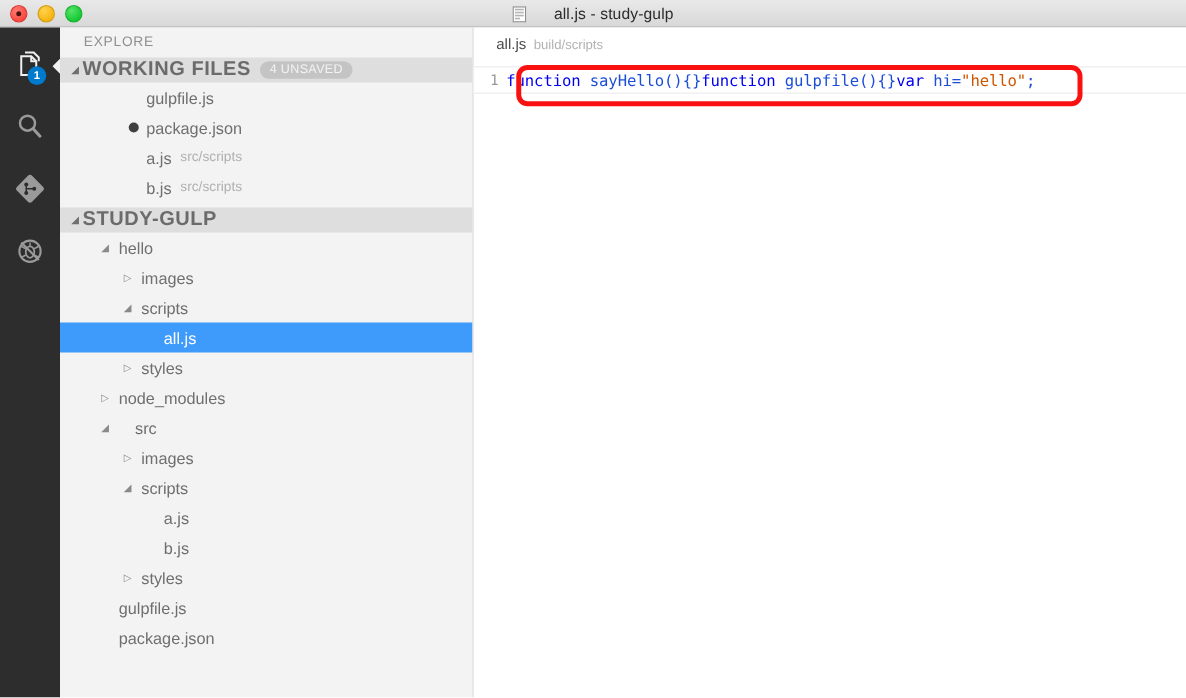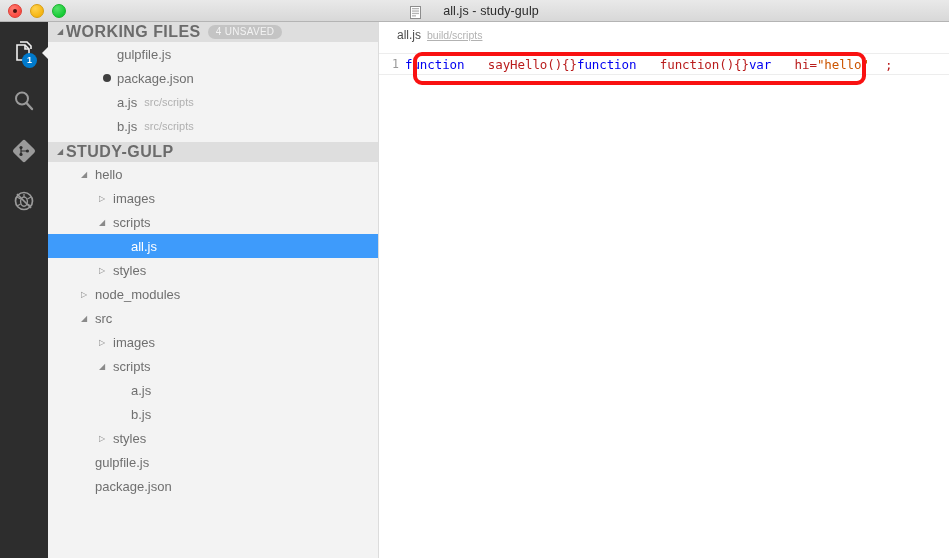--- a/index.html
+++ b/index.html
@@ -235,21 +235,20 @@
     font-family: "Liberation Sans", sans-serif;
   }
   .bc-file {
     font-size: 12px;
     color: #4d4d4d;
   }
   .bc-path {
     font-size: 10.5px;
     color: #b2b2b2;
     margin-left: 6px;
-    text-decoration: underline;
   }
   .code-area {
     position: relative;
     margin-top: 3px;
   }
   .code-line {
     height: 22px;
     display: flex;
     align-items: center;
     background: #ffffff;
@@ -269,21 +268,21 @@
   }
   .code-text {
     font-family: "DejaVu Sans Mono", monospace;
     font-size: 12.5px;
     color: #2f2f2f;
     white-space: pre;
     letter-spacing: -0.1px;
   }
   .tok-kw  { color: #0000f0; }
   .tok-str { color: #cc5500; }
-  .tok-pl  { color: #b91c1c; margin-left: 16px; }
+  .tok-pl  { color: #1d4ed8; }
 
   
   .annot {
     position: absolute;
     left: 413px;
     top: 52px;
     width: 453px;
     height: 33px;
     border: 4px solid #f91111;
     border-radius: 9px;
@@ -359,20 +358,21 @@
           <path d="M9.6 11 L6 9 M16.4 11 L20 9 M9.6 16 L6 18 M16.4 16 L20 18 M13 9 v-3" stroke="#9a9a9a" stroke-width="1.2"></path>
           <line x1="6" y1="6" x2="20" y2="20" stroke="#9a9a9a" stroke-width="1.7"></line>
         </svg>
       </span>
     </div>
 
   </div>
 
   <div class="sidebar">
 
+    <div class="explore-title">EXPLORE</div>
 
     <div class="section-header">
       <span class="twisty">◢</span>
       <span class="section-label">WORKING FILES</span>
       <span class="pill">4 UNSAVED</span>
     </div>
 
     <div class="row" style="padding-left:55px;">
       <span class="dot blank"></span>
       <span>gulpfile.js</span>
@@ -420,21 +420,21 @@
         <div class="row" style="padding-left: 48px;">
           <span class="arrow">▷</span>
           <span style="margin-left: 5px;">styles</span>
         </div>
         <div class="row" style="padding-left: 30px;">
           <span class="arrow">▷</span>
           <span style="margin-left: 5px;">node_modules</span>
         </div>
         <div class="row" style="padding-left: 30px;">
           <span class="arrow">◢</span>
-          <span style="margin-left: 5px;">src</span>
+          <span style="margin-left: 18px;">src</span>
         </div>
         <div class="row" style="padding-left: 48px;">
           <span class="arrow">▷</span>
           <span style="margin-left: 5px;">images</span>
         </div>
         <div class="row" style="padding-left: 48px;">
           <span class="arrow">◢</span>
           <span style="margin-left: 5px;">scripts</span>
         </div>
         <div class="row" style="padding-left: 66px;">
@@ -464,21 +464,21 @@
   <div class="editor">
 
     <div class="breadcrumb">
       <span class="bc-file">all.js</span>
       <span class="bc-path">build/scripts</span>
     </div>
 
     <div class="code-area">
       <div class="code-line">
         <span class="gutter">1</span>
-        <span class="code-text" id="code-text"><span class="tok-kw">function </span><span class="tok-pl">sayHello(){}</span><span class="tok-kw">function </span><span class="tok-pl">function(){}</span><span class="tok-kw">var </span><span class="tok-pl">hi=</span><span class="tok-str">"hello"</span><span class="tok-pl">;</span></span>
+        <span class="code-text" id="code-text"><span class="tok-kw">function </span><span class="tok-pl">sayHello(){}</span><span class="tok-kw">function </span><span class="tok-pl">gulpfile(){}</span><span class="tok-kw">var </span><span class="tok-pl">hi=</span><span class="tok-str">"hello"</span><span class="tok-pl">;</span></span>
       </div>
     </div>
 
   </div>
 
   <div class="annot"></div>
 
 </div>
 
 </body></html>

